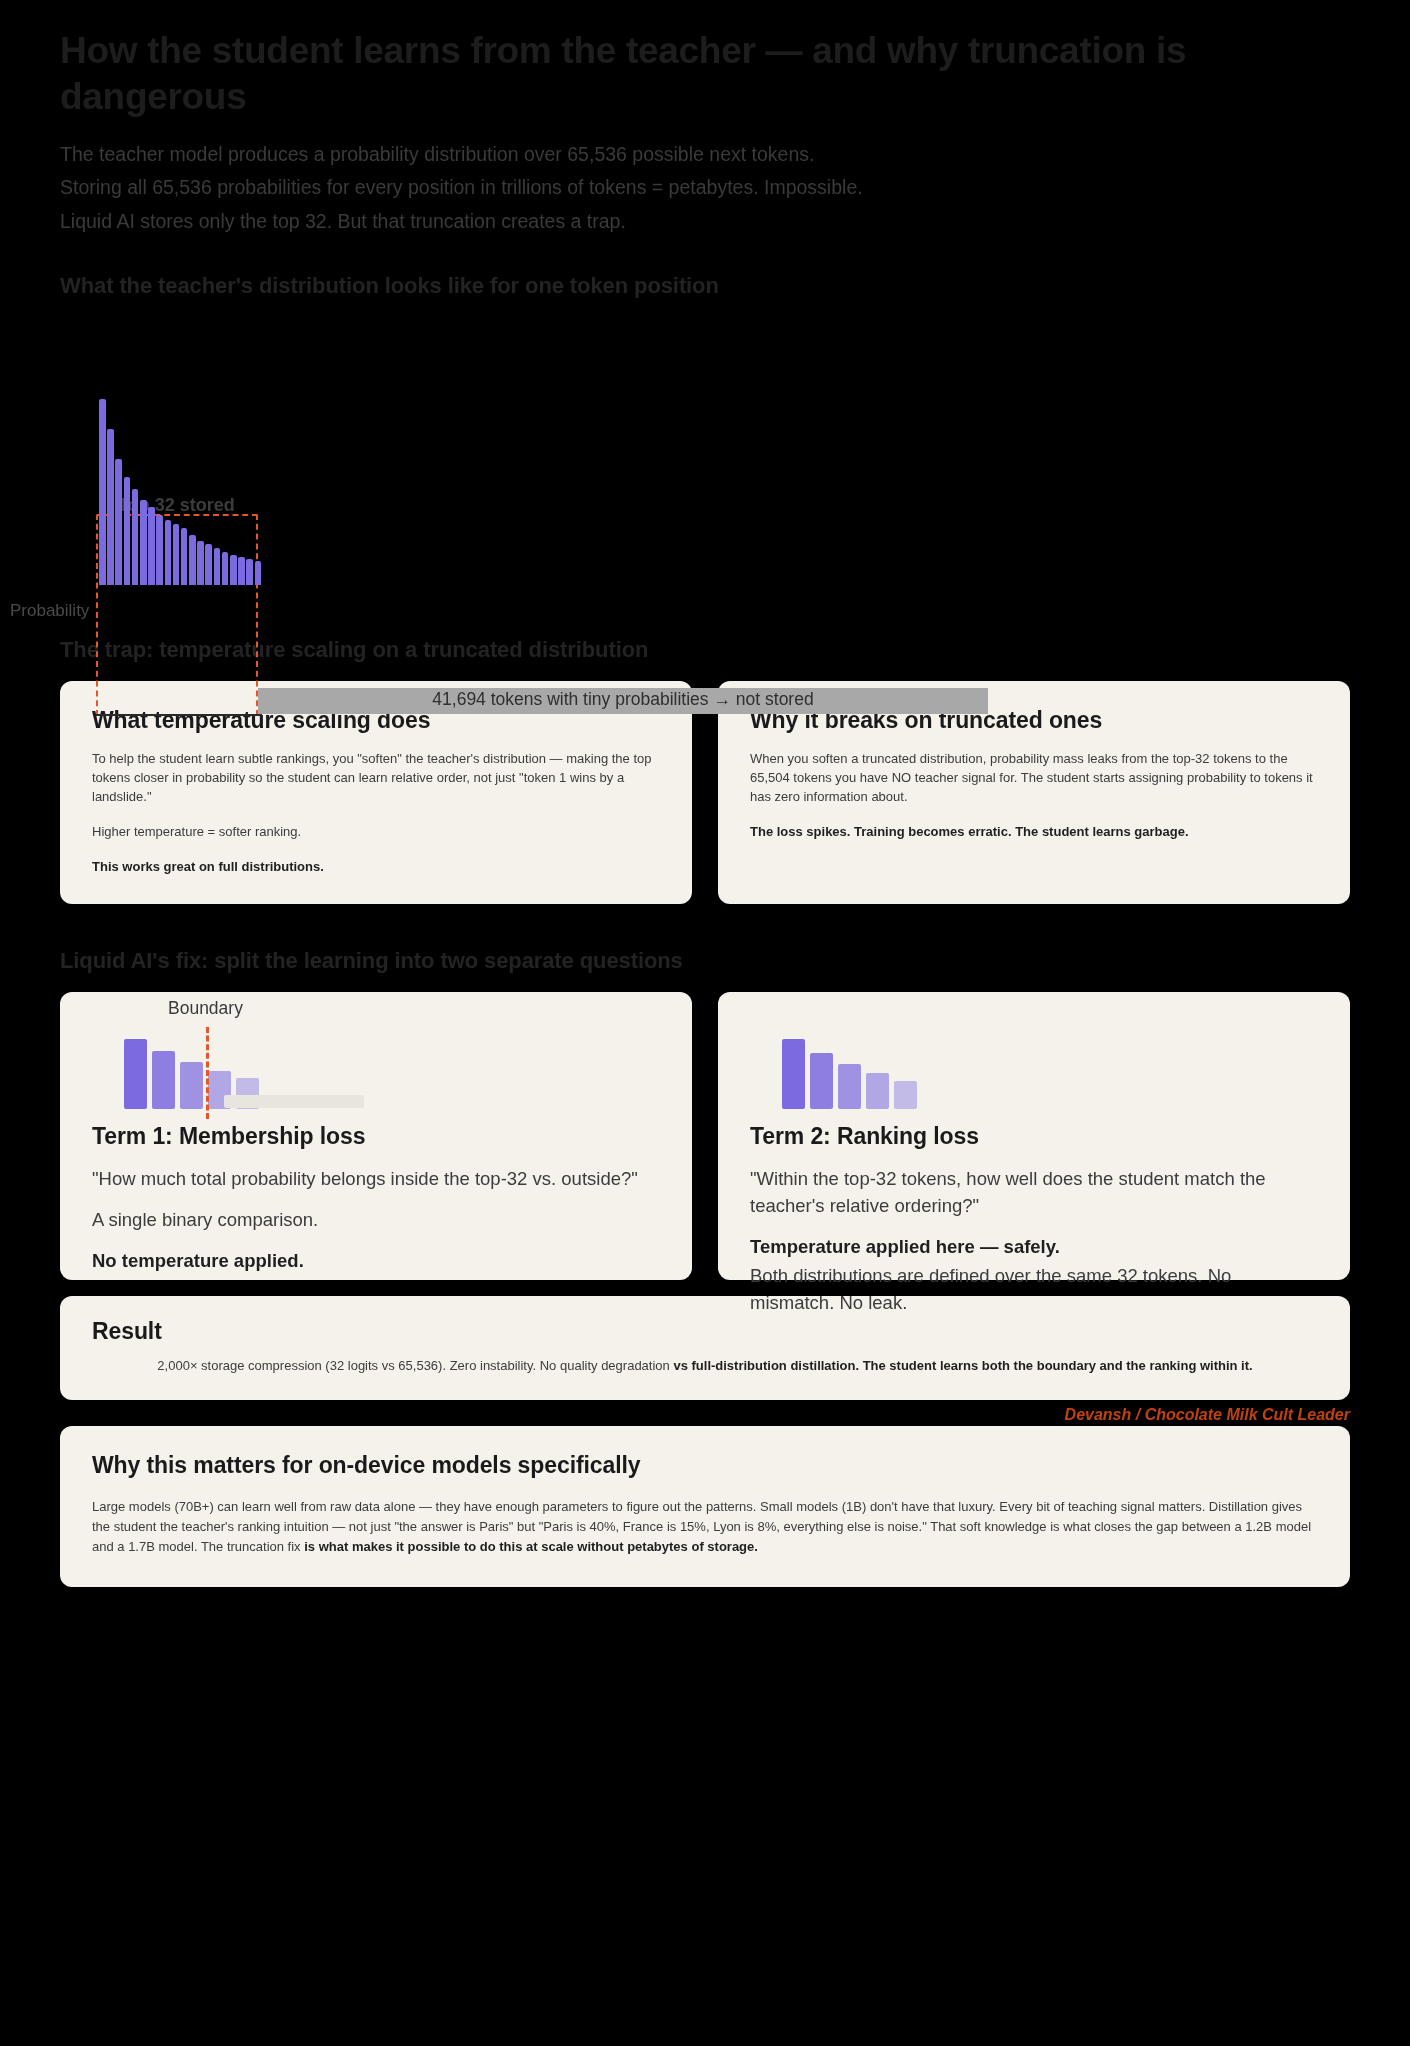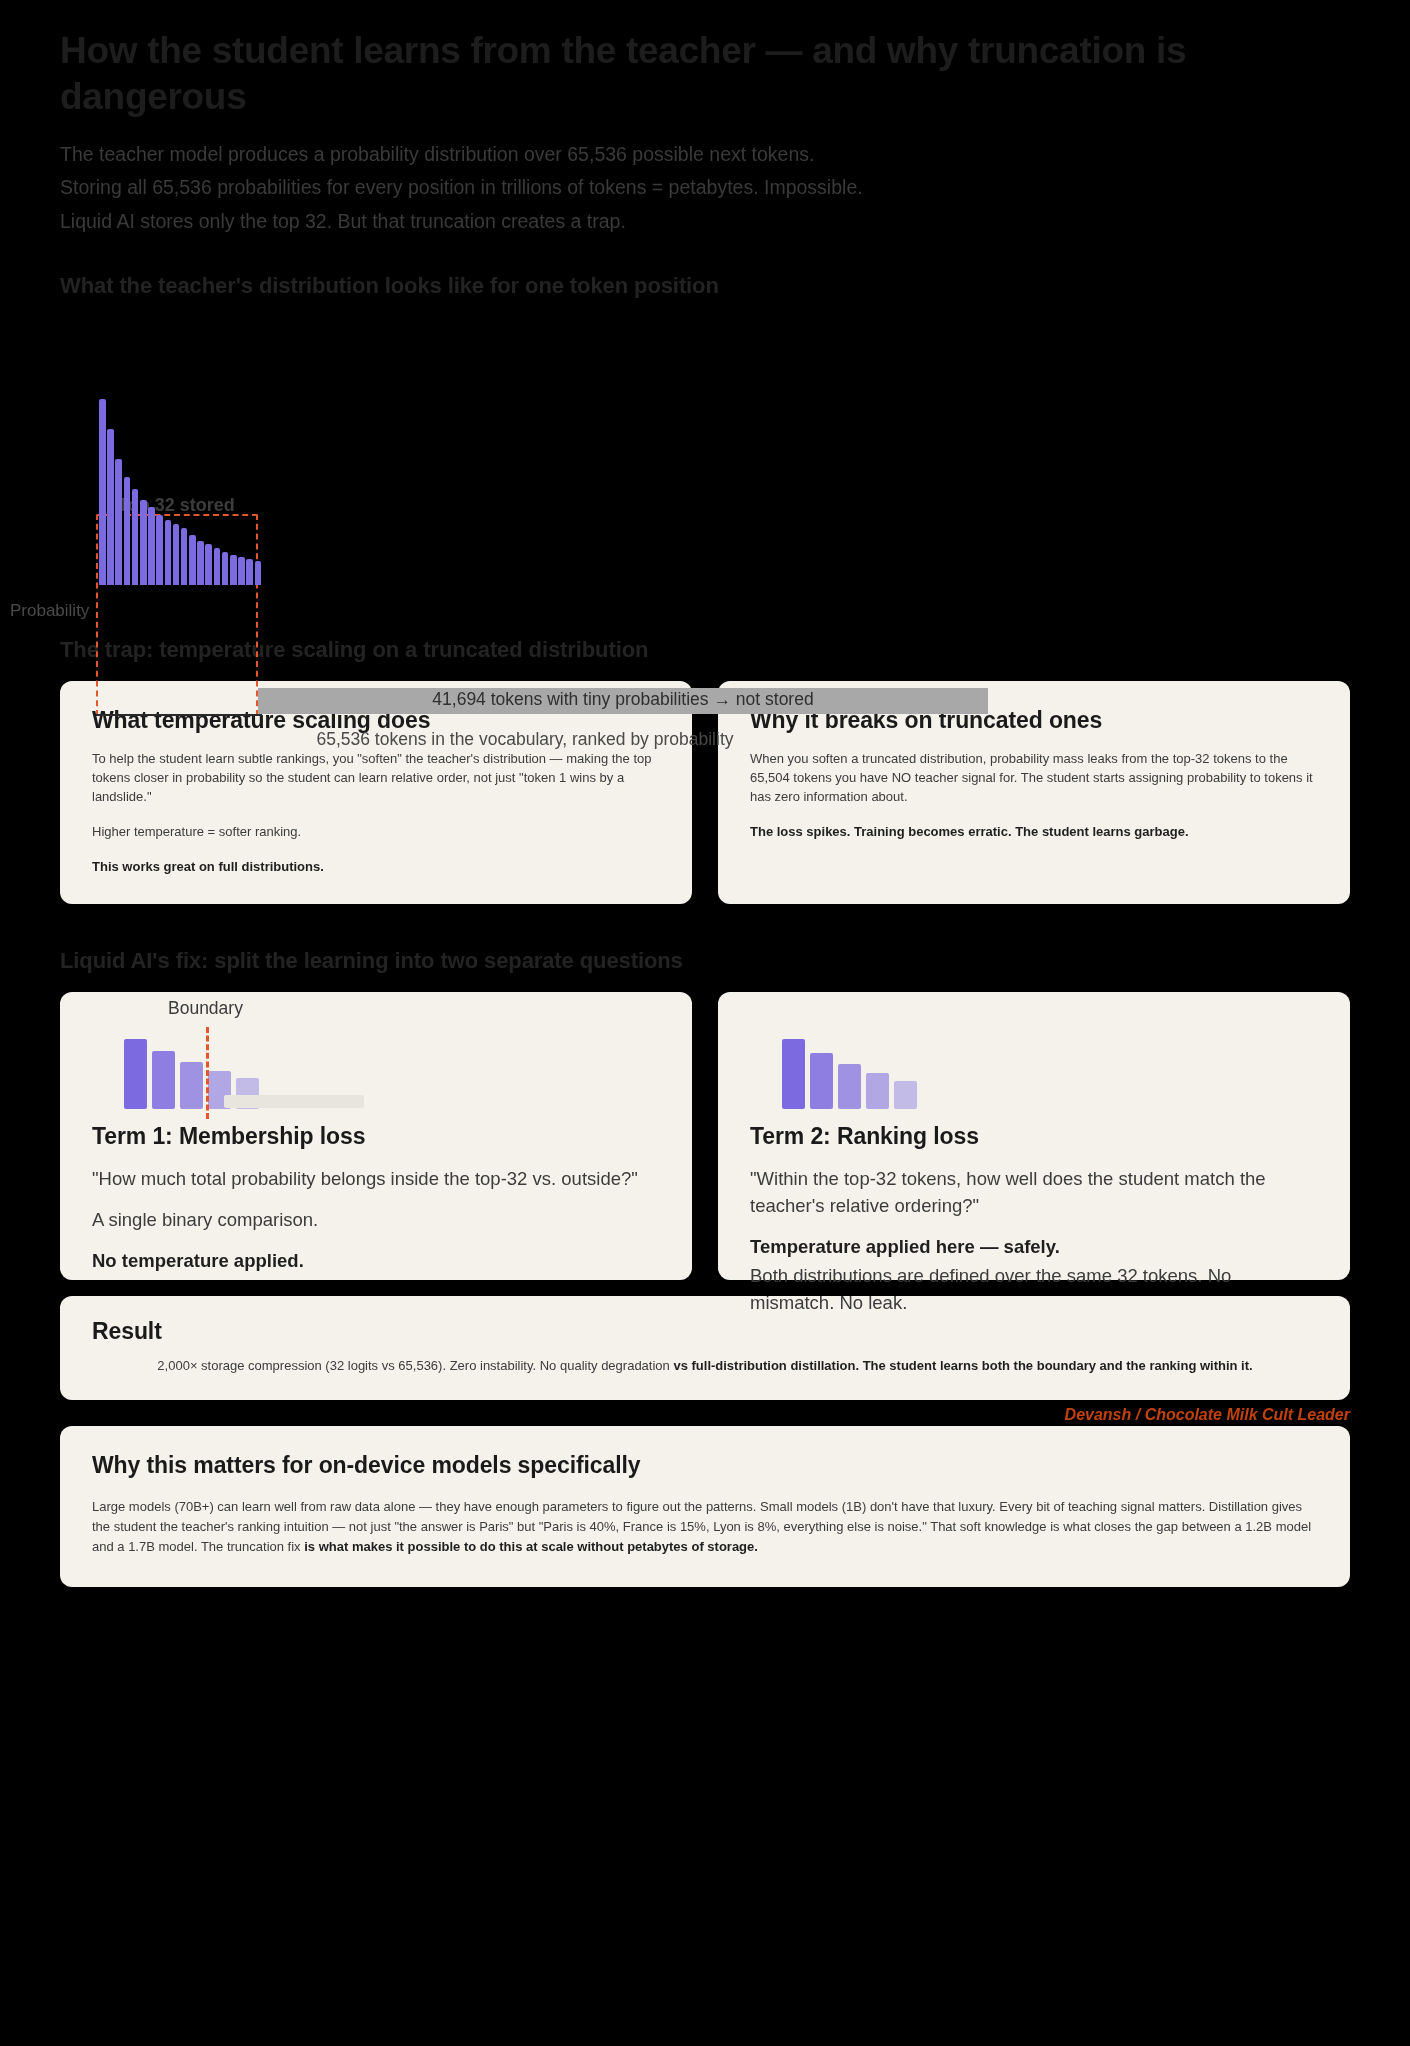--- a/index.html
+++ b/index.html
@@ -160,21 +160,20 @@
         <div class="bar" style="height: 33.48px; background: rgb(123, 106, 224);"></div>
         <div class="bar" style="height: 29.76px; background: rgb(123, 106, 224);"></div>
         <div class="bar" style="height: 27.9px; background: rgb(123, 106, 224);"></div>
         <div class="bar" style="height: 26.04px; background: rgb(123, 106, 224);"></div>
         <div class="bar" style="height: 24.18px; background: rgb(123, 106, 224);"></div>
       </div>
     <div class="bars-base"></div>
     <div class="graybar"></div>
     <div class="graybar-text">41,694 tokens with tiny probabilities → not stored</div>
     <div class="chart-ylabel">Probability</div>
-    <div class="xaxis-label">65,536 tokens in the vocabulary, ranked by probability</div>
   </div>
 
   <div class="section-head" style="margin-top:52px;">The trap: temperature scaling on a truncated distribution</div>
 
   <div class="row">
     <div class="card">
       <h3>What temperature scaling does</h3>
       <p>To help the student learn subtle rankings, you "soften" the teacher's distribution — making the top tokens closer in probability so the student can learn relative order, not just "token 1 wins by a landslide."</p>
       <p>Higher temperature = softer ranking.</p>
       <p class="b">This works great on full distributions.</p>

